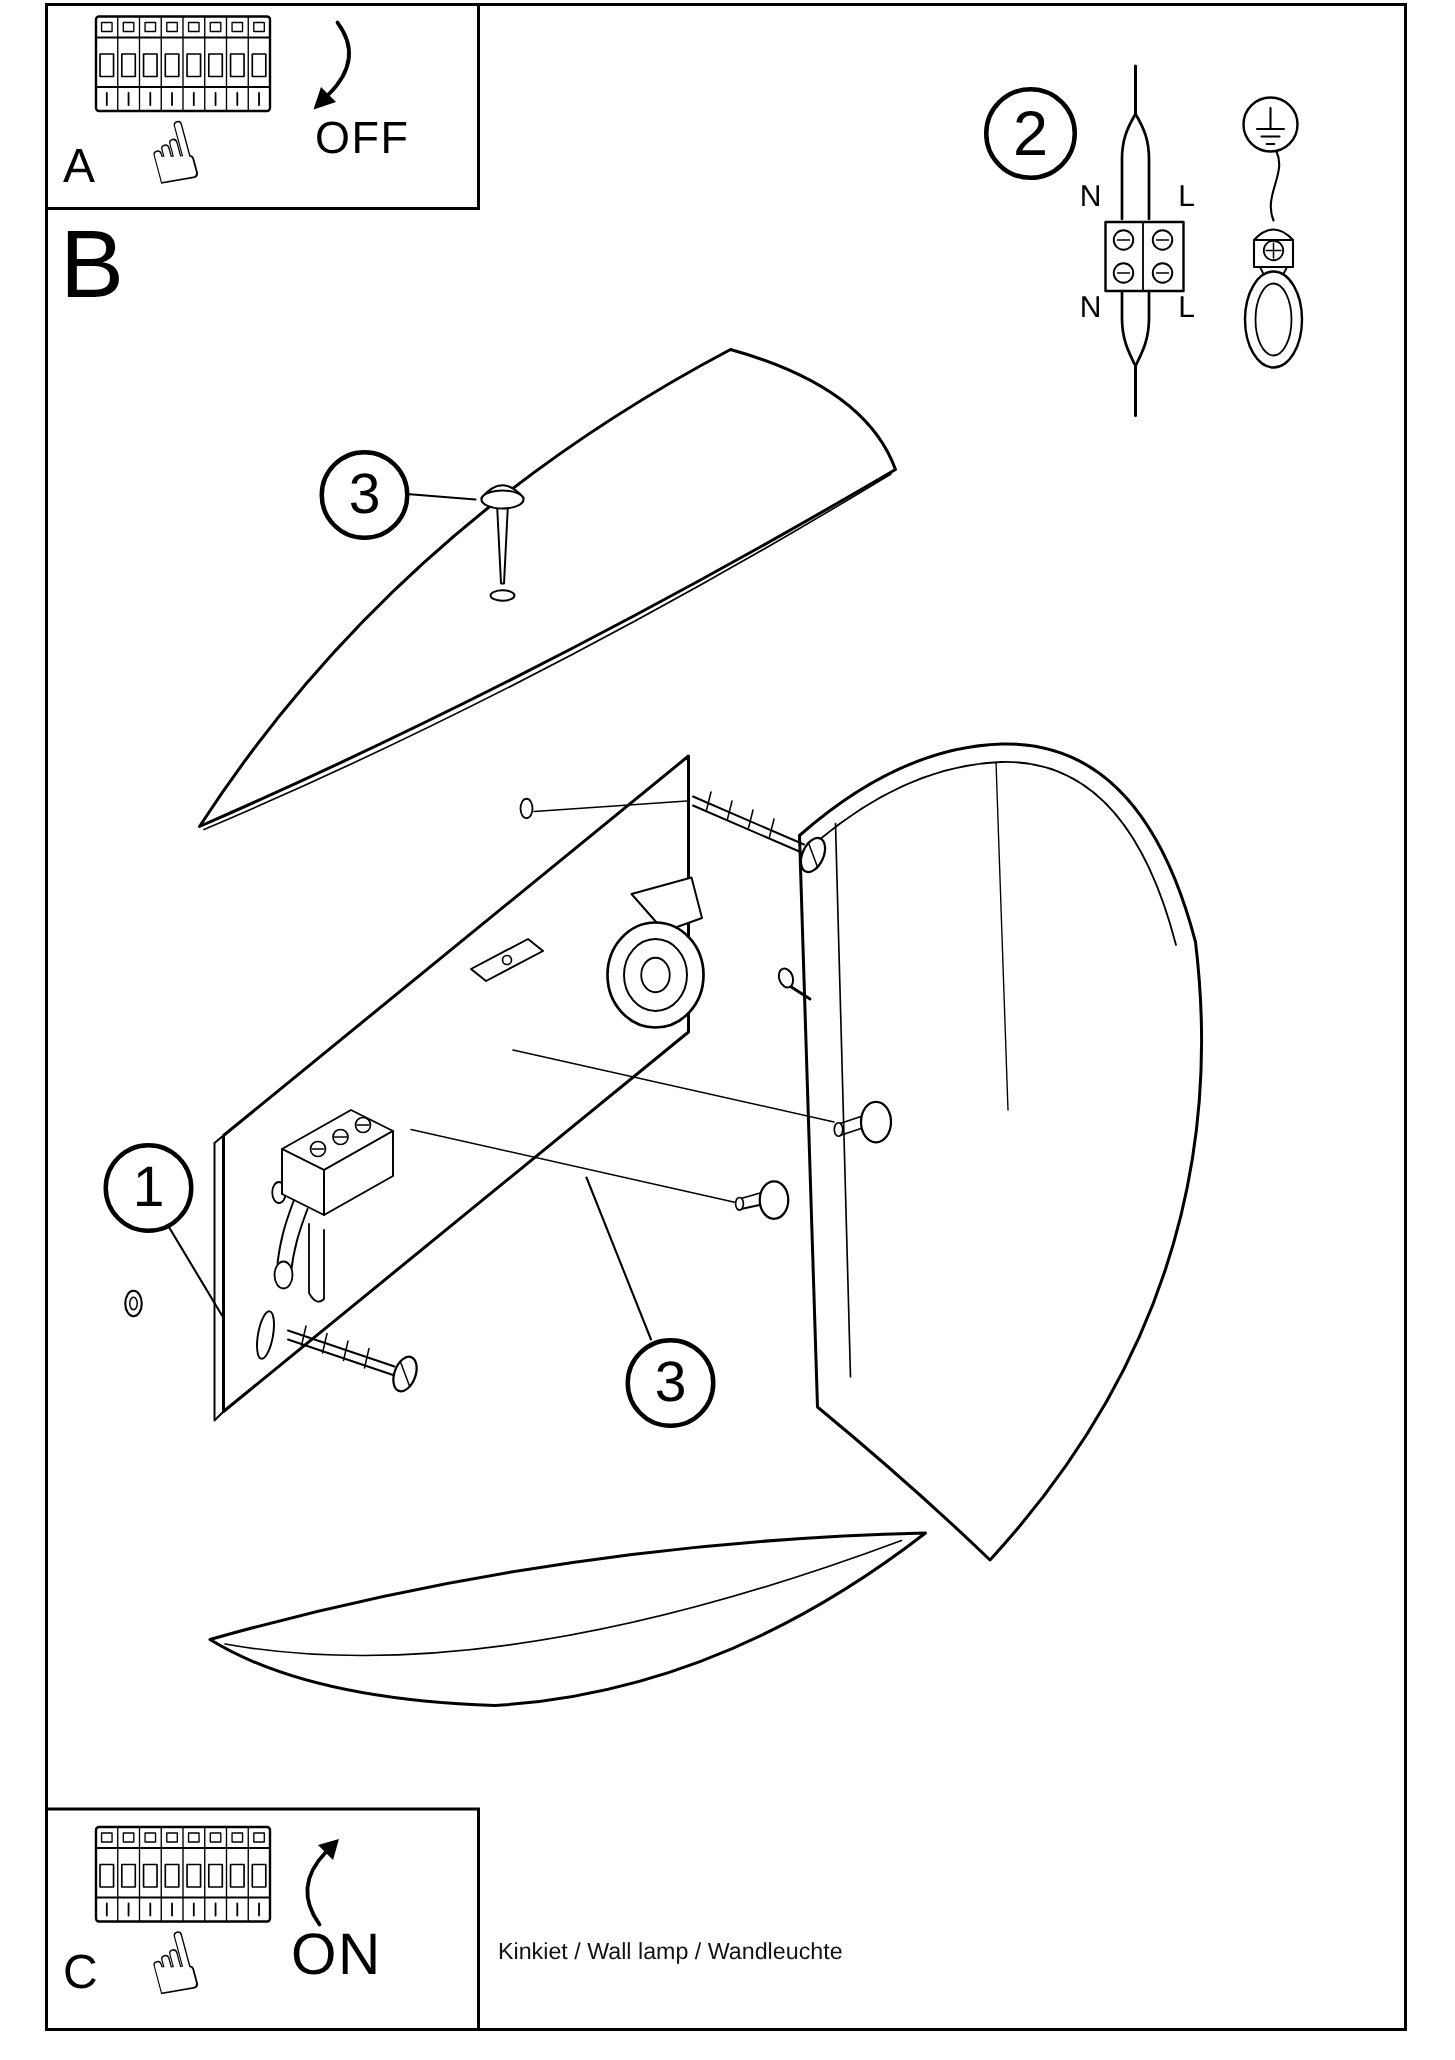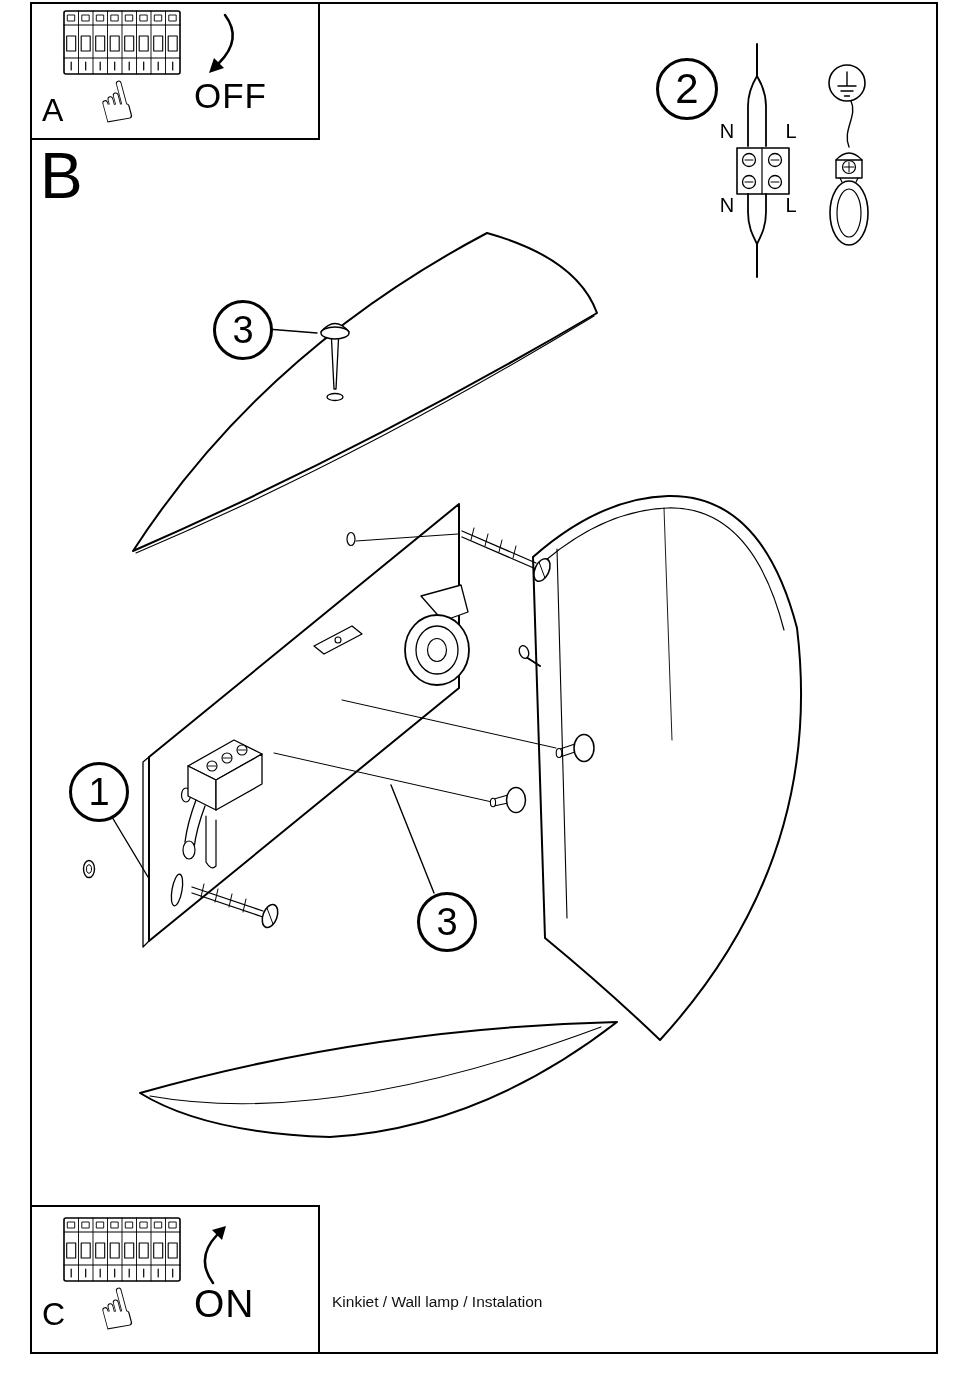--- a/index.html
+++ b/index.html
@@ -180,30 +180,30 @@
   </svg>
 
   <div class="frame" style="left:30px;top:2px;width:908px;height:1352px"></div>
   <div class="frame" style="left:30px;top:2px;width:290px;height:138px"></div>
   <div class="frame" style="left:30px;top:1205px;width:290px;height:149px"></div>
 
   <div class="txt" style="left:42px;top:94px;font-size:32px">A</div>
   <div class="txt" style="left:40px;top:144px;font-size:64px">B</div>
   <div class="txt" style="left:42px;top:1298px;font-size:32px">C</div>
 
-  <div class="txt" style="left:194px;top:78px;font-size:35px;letter-spacing:1px">OFF</div>
+  <div class="txt" style="left:210px;top:78px;font-size:30px;letter-spacing:1px">OFF</div>
   <div class="txt" style="left:194px;top:1284px;font-size:39px;letter-spacing:1px">ON</div>
 
   <div class="nl" style="left:714px;top:121px">N</div>
   <div class="nl" style="left:778px;top:121px">L</div>
   <div class="nl" style="left:714px;top:195px">N</div>
   <div class="nl" style="left:778px;top:195px">L</div>
 
   <div class="callout" style="left:656px;top:58px;width:56px;height:56px;font-size:42px">2</div>
   <div class="callout" style="left:213px;top:300px;width:54px;height:54px;font-size:38px">3</div>
   <div class="callout" style="left:69px;top:762px;width:54px;height:54px;font-size:38px">1</div>
   <div class="callout" style="left:417px;top:892px;width:54px;height:54px;font-size:38px">3</div>
 
   <div class="footer">
-    <div>Kinkiet  / Wall lamp / Instalation</div>
+    <div>Kinkiet  / Wall lamp / Wandleuchte</div>
   </div>
 
 </div>
 
 </body></html>

